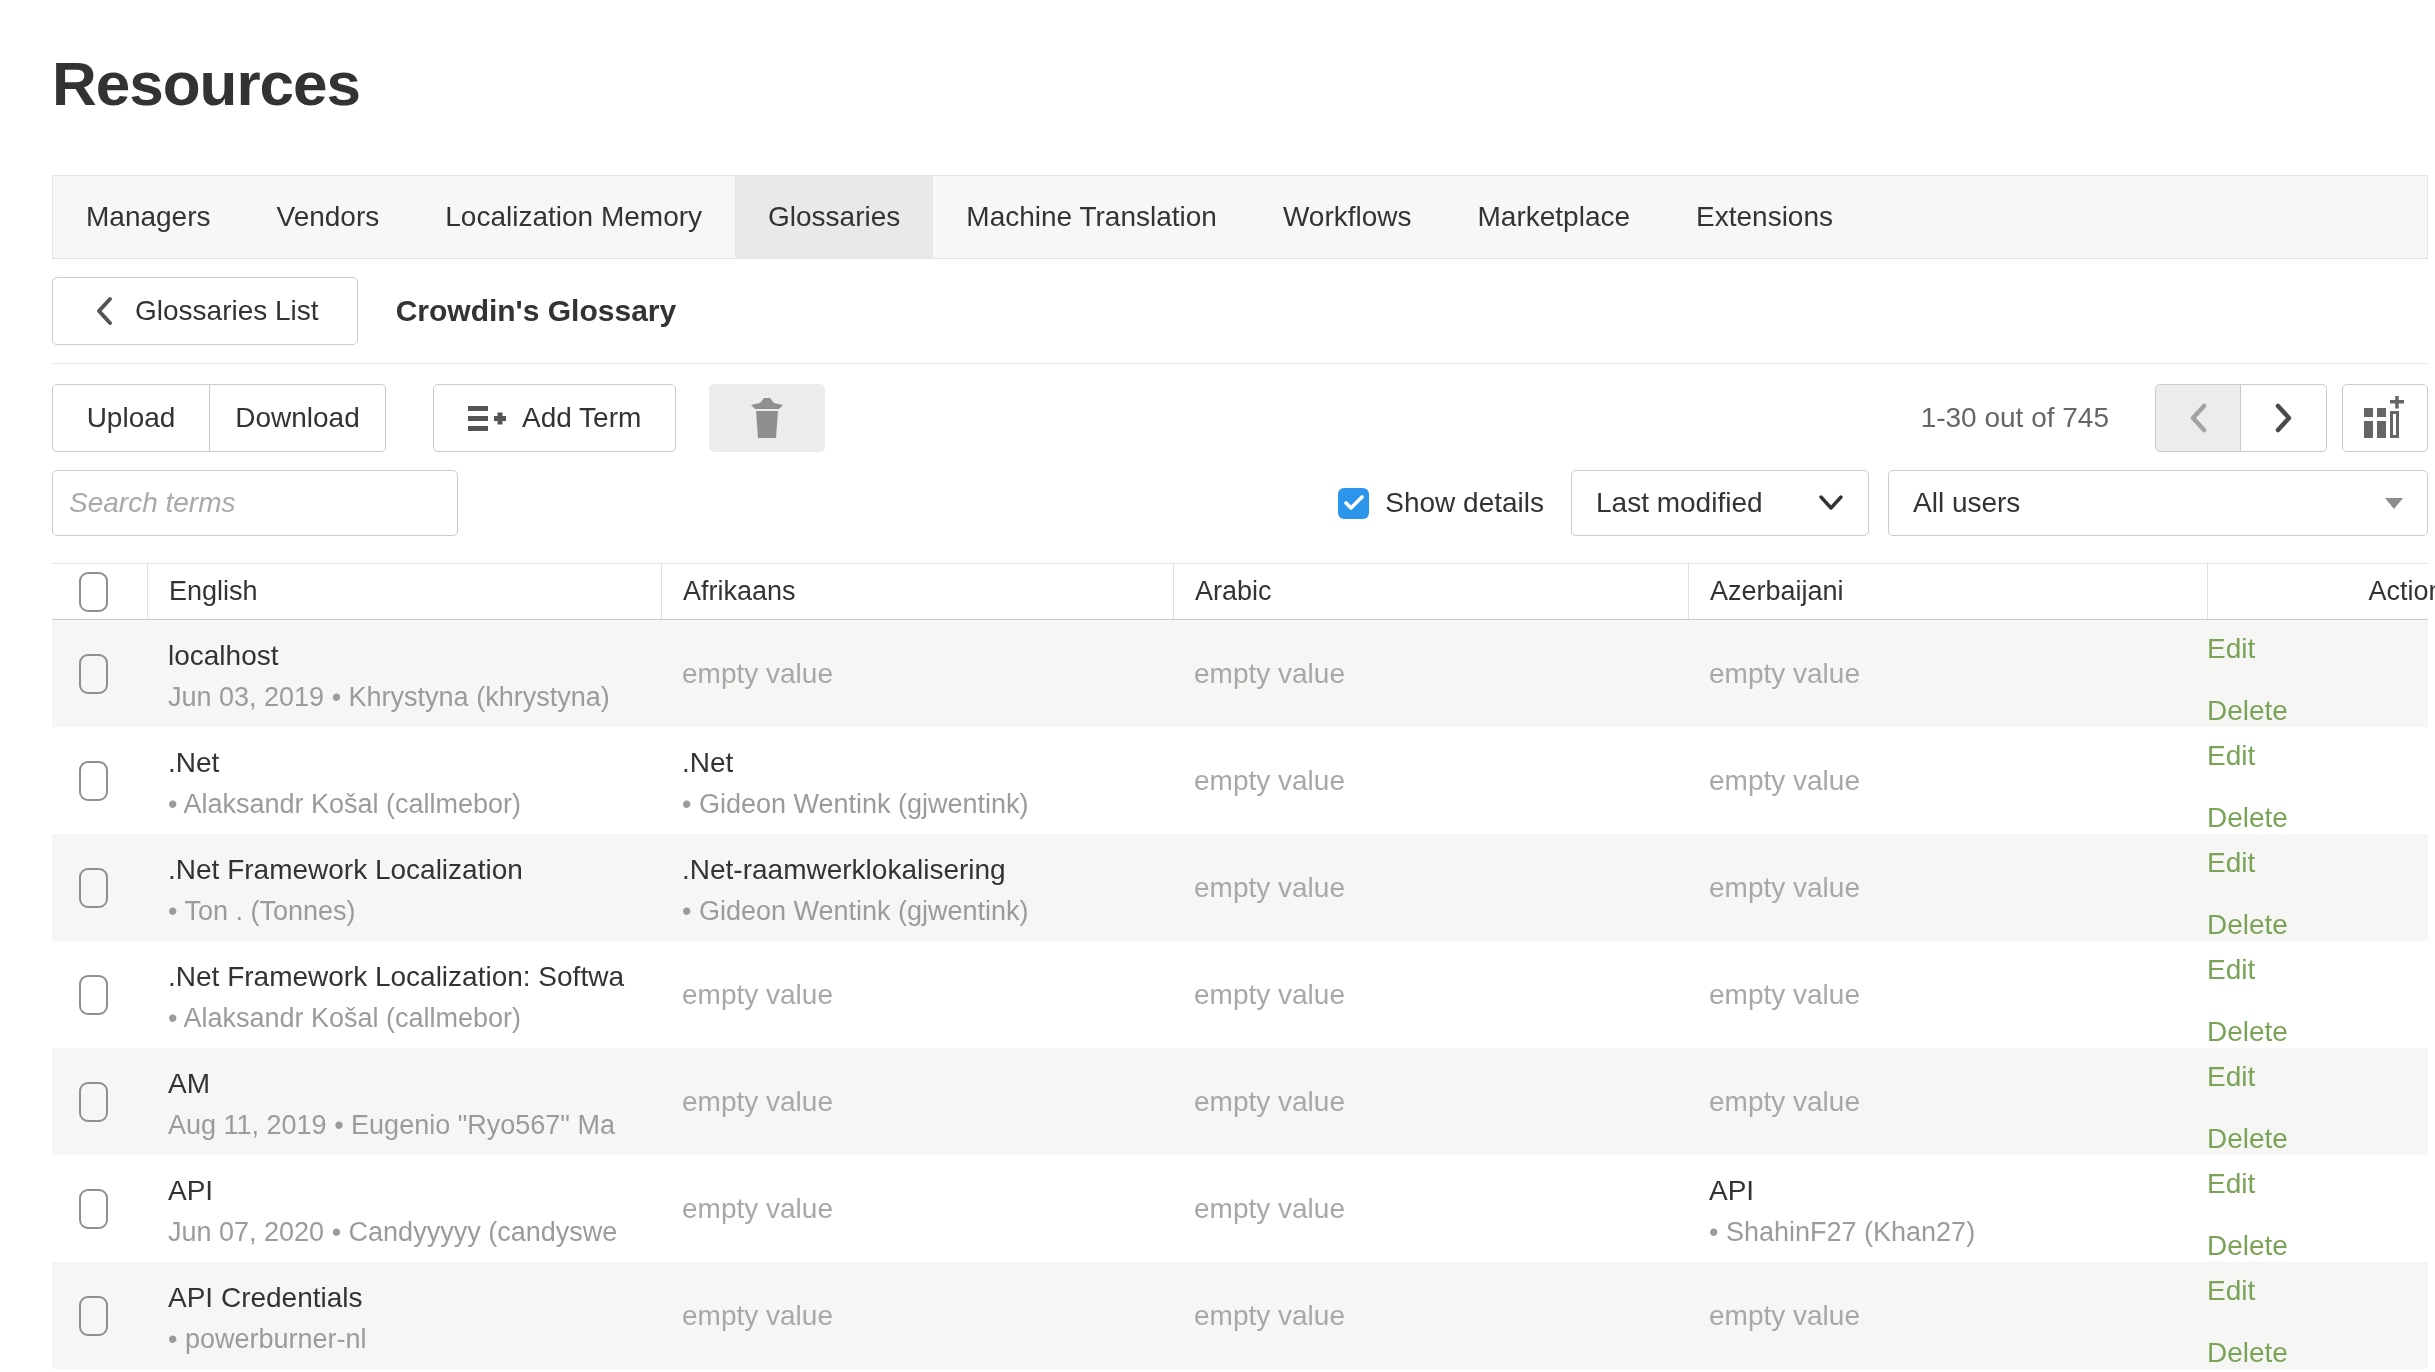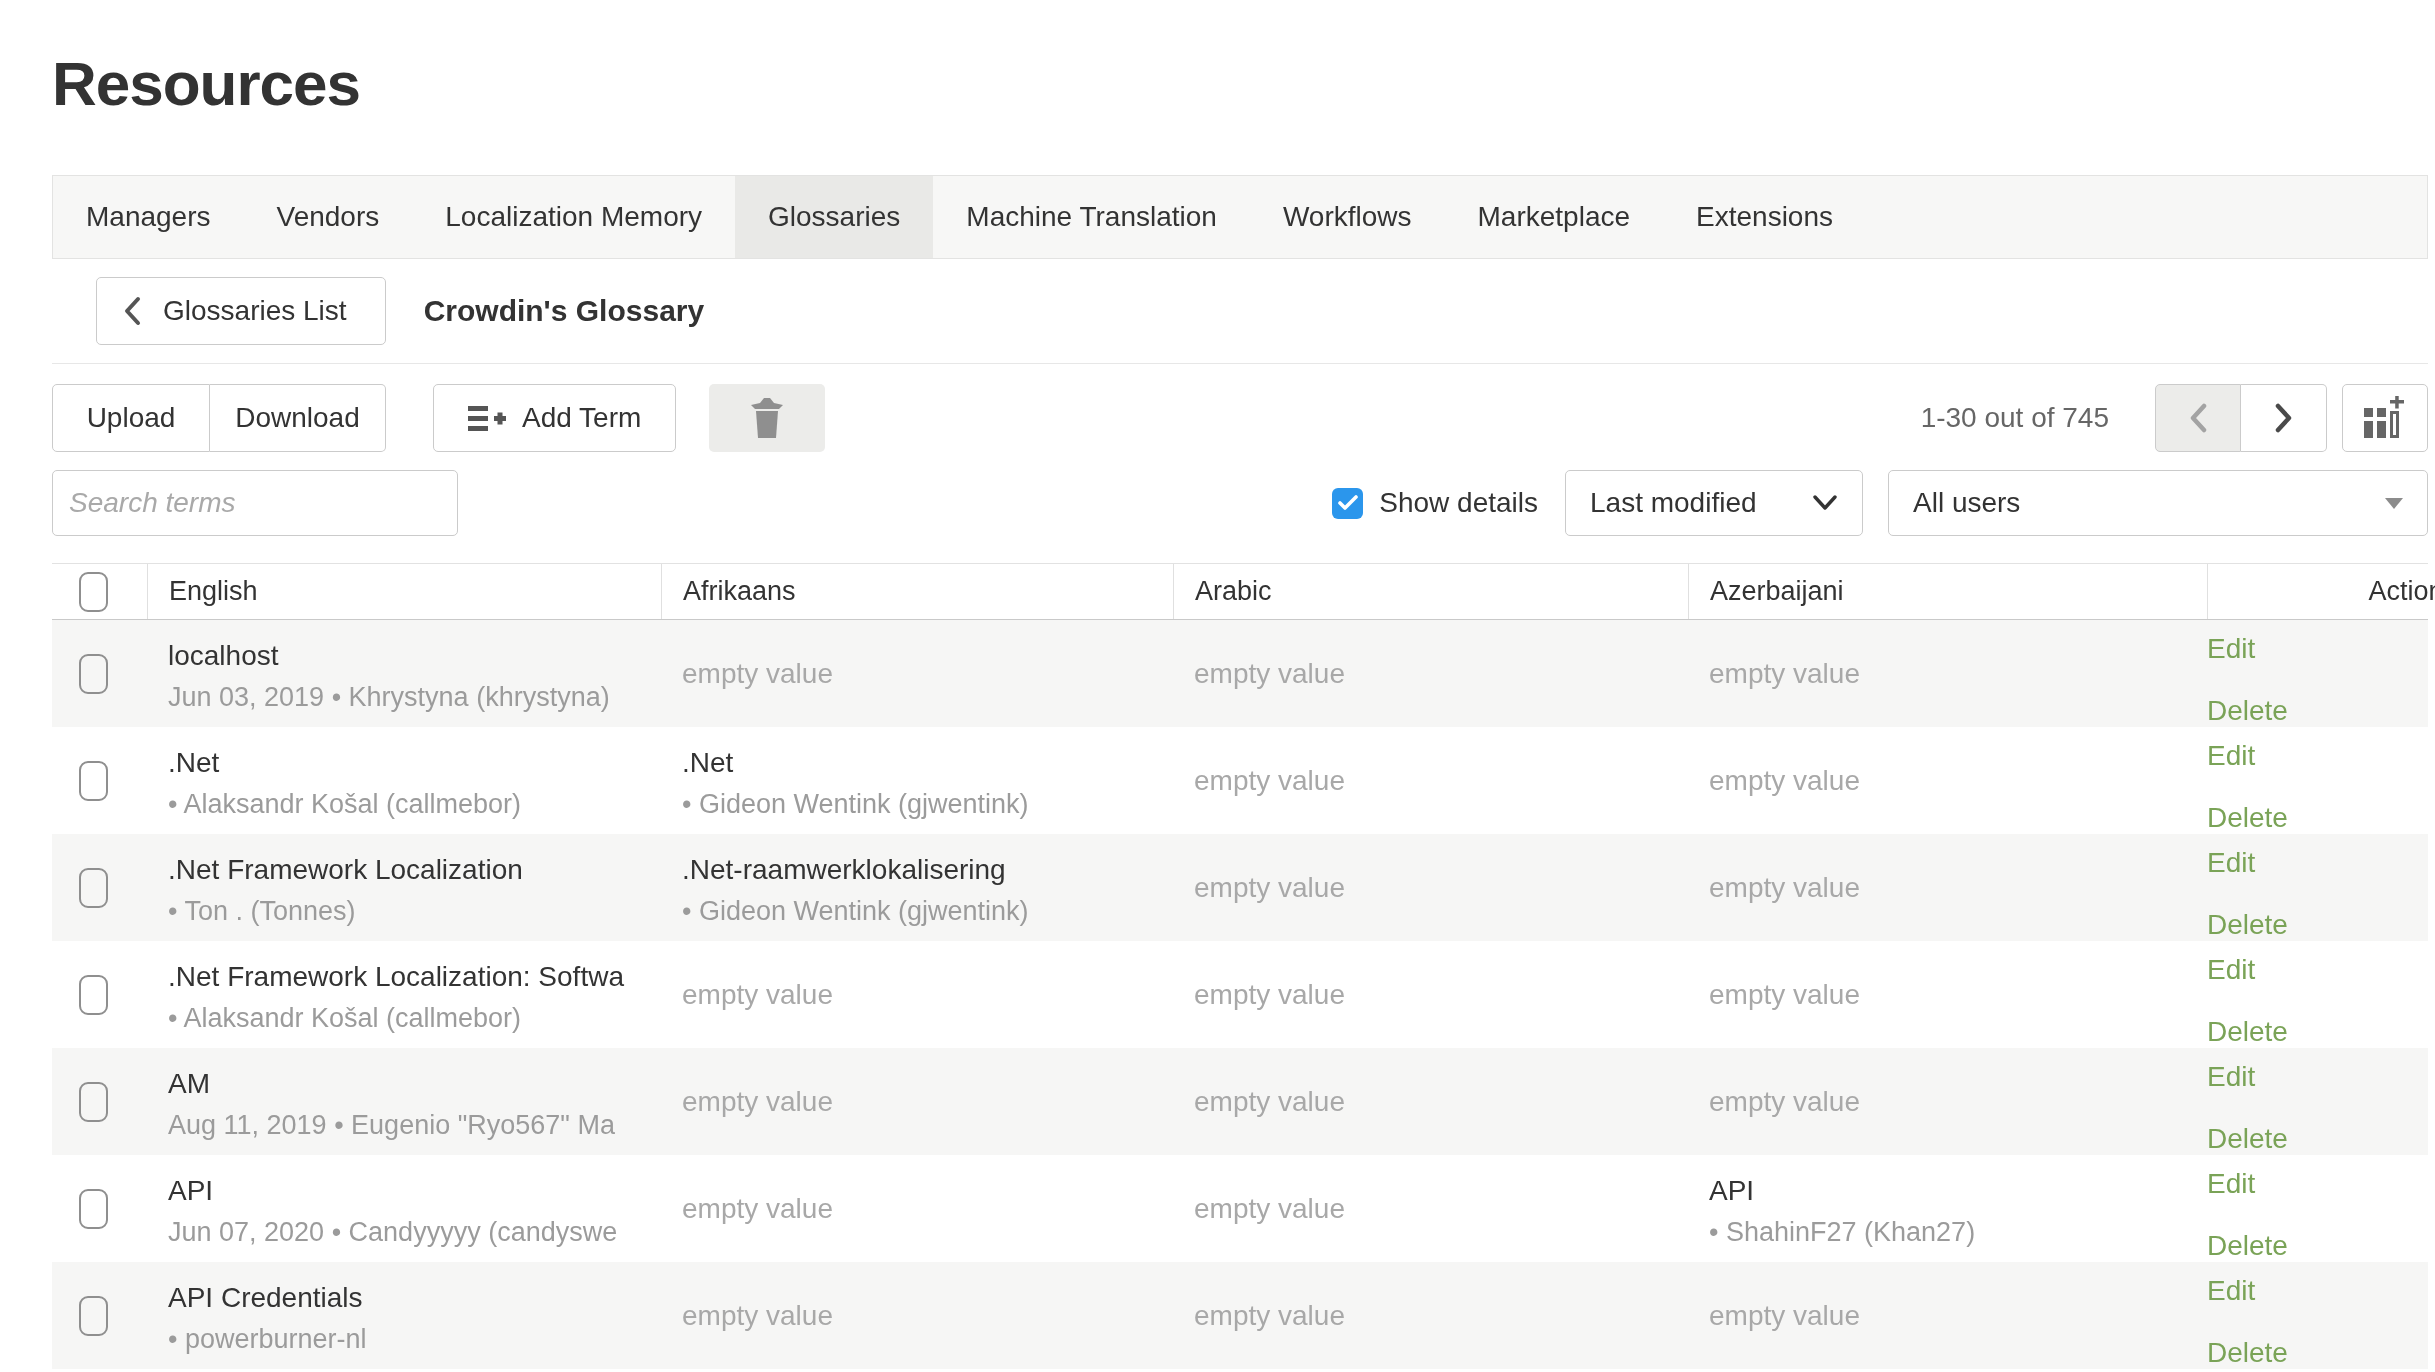--- a/index.html
+++ b/index.html
@@ -13,22 +13,22 @@
   
   .tabs { margin-top:56px; height:84px; background:#f7f7f6; border:1px solid #e3e3e2;
           display:flex; align-items:stretch; }
   .tab { display:flex; align-items:center; padding:0 33px; font-size:28px; color:#333;
          cursor:pointer; white-space:nowrap; }
   .tab.active { background:#e9e9e7; }
 
   
   .crumb-row { margin-top:18px; display:flex; align-items:center; }
   .back-btn { height:68px; background:#fff; border:1px solid #cbcbcb; border-radius:5px;
-              display:flex; align-items:center; gap:22px; padding:0 38px 0 26px;
-              font-size:28px; color:#333; cursor:pointer; font-family:inherit;margin-left:44px; }
+              display:flex; align-items:center; gap:22px; padding:0 38px 0 42px;
+              font-size:28px; color:#333; cursor:pointer; font-family:inherit; }
   .glossary-title { margin-left:38px; font-size:30px; font-weight:700; color:#333; }
   .divider { margin-top:18px; border:none; border-top:1px solid #e7e7e7; height:0; }
 
   
   .toolbar { margin-top:20px; height:68px; display:flex; align-items:center; }
   .btn { height:68px; background:#fff; border:1px solid #cbcbcb; font-size:28px; color:#333;
          display:flex; align-items:center; justify-content:center; cursor:pointer;
          font-family:inherit; }
   .btn-group { display:flex; }
   .btn-group .btn:first-child { border-radius:5px 0 0 5px; }
@@ -51,21 +51,21 @@
   .search-input::placeholder { color:#a9a9a9; }
   .filter-spacer { flex:1; }
   .checkbox-wrap { display:flex; align-items:center; gap:16px; cursor:pointer; }
   .blue-check { width:31px; height:31px; background:#2b96ec; border-radius:6px;
                 display:flex; align-items:center; justify-content:center; }
   .check-label { font-size:28px; color:#333; }
   .select { height:66px; border:1px solid #cbcbcb; border-radius:5px; background:#fff;
             display:flex; align-items:center; justify-content:space-between;
             font-size:28px; color:#333; cursor:pointer; padding:0 24px; }
   .sort-select { width:298px; margin-left:27px; }
-  .users-select { width:540px; margin-left:25px; }
+  .users-select { width:540px; margin-left:19px; }
   .tri-down { width:0; height:0; border-left:9px solid transparent; border-right:9px solid transparent;
               border-top:11px solid #8c8c8c; }
 
   
   .table { margin-top:27px; }
   .thead, .trow { display:grid; grid-template-columns:83px 502px 500px 503px 507px 281px;gap:12px; }
   .thead { height:57px; border-top:1px solid #e2e2e2; border-bottom:1px solid #c9c9c9; }
   .th { display:flex; align-items:center; padding-left:21px; font-size:27px; color:#333;
         border-left:1px solid #e0e0e0; white-space:nowrap; overflow:hidden; }
   .th.cb-th { border-left:none; justify-content:center; padding-left:0; }

